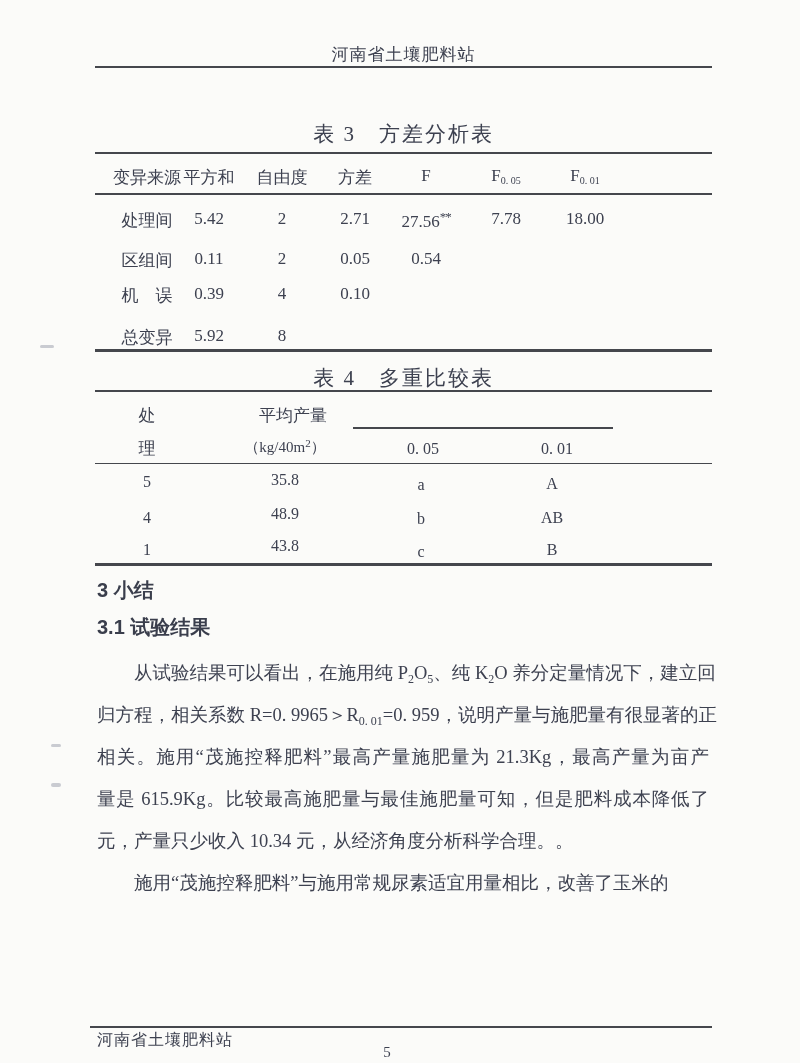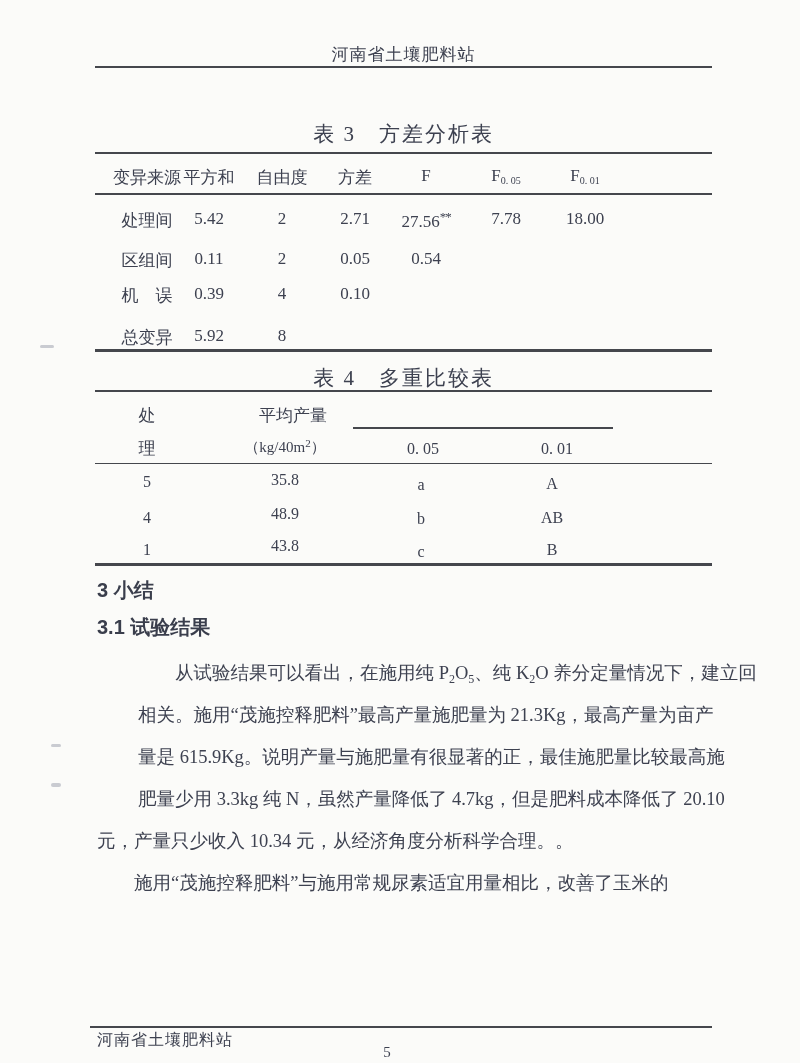--- a/index.html
+++ b/index.html
@@ -43,21 +43,21 @@
   sup.stars { font-size:13px; vertical-align:6px; letter-spacing:-1px; }
 
   
   .h-major { position:absolute; left:97px; font-family:"Liberation Sans","DejaVu Sans",sans-serif;
              font-weight:bold; font-size:20px; color:#3a3e4c; }
 
   
   .bodytext { position:absolute; left:97px; top:652px; width:612px;
               font-size:18.5px; line-height:42px; }
   .body-line { height:42px; white-space:nowrap; }
-  .body-line.just { text-align:justify; text-align-last:justify;margin-left:41px; }
+  .body-line.just { text-align:justify; text-align-last:justify; }
   .body-line.indent { text-indent:37px; }
 
   
   .artifact { position:absolute; background:#8b91a0; opacity:.45; border-radius:2px; }
 </style>
 </head>
 <body>
 
 <div class="page">
 
@@ -139,23 +139,23 @@
     <span class="t4-row-cell" style="top:537px; left:245px; width:80px;">43.8</span>
     <span class="t4-row-cell" style="top:543px; left:381px; width:80px;">c</span>
     <span class="t4-row-cell" style="top:541px; left:512px; width:80px;">B</span>
   </div>
 
   <div class="h-major" style="top:577px;">3 小结</div>
   <div class="h-major" style="top:614px;">3.1 试验结果</div>
 
   <div class="bodytext">
     <div class="body-line just indent"><span>从试验结果可以看出，在施用纯 P</span><sub class="inline-sub">2</sub><span>O</span><sub class="inline-sub">5</sub><span>、纯 K</span><sub class="inline-sub">2</sub><span>O 养分定量情况下，建立回</span></div>
+    <div class="body-line just"><span>归方程，相关系数 R=0. 9965＞R</span><sub class="inline-sub">0. 01</sub><span>=0. 959，说明产量与施肥量有很显著的正</span></div>
     <div class="body-line just"><span>相关。施用“茂施控释肥料”最高产量施肥量为 21.3Kg，最高产量为亩产</span></div>
-    <div class="body-line just"><span>量是 615.9Kg。说明产量与施肥量有很显著的正，最佳施肥量比较最高施</span></div>
-    <div class="body-line just"><span>肥量少用 3.3kg 纯 N，虽然产量降低了 4.7kg，但是肥料成本降低了 20.10</span></div>
+    <div class="body-line just"><span>量是 615.9Kg。比较最高施肥量与最佳施肥量可知，但是肥料成本降低了</span></div>
     <div class="body-line"><span>元，产量只少收入 10.34 元，从经济角度分析科学合理。。</span></div>
     <div class="body-line indent"><span>施用“茂施控释肥料”与施用常规尿素适宜用量相比，改善了玉米的</span></div>
   </div>
 
   <div class="artifact" style="top:345px; left:40px; width:14px; height:3px;"></div>
   <div class="artifact" style="top:744px; left:51px; width:10px; height:3px;"></div>
   <div class="artifact" style="top:783px; left:51px; width:10px; height:4px;"></div>
 
   <div class="rule" style="top:1026px; left:90px; width:622px; height:1.5px;"></div>
   <div class="abs foot-org">河南省土壤肥料站</div>

